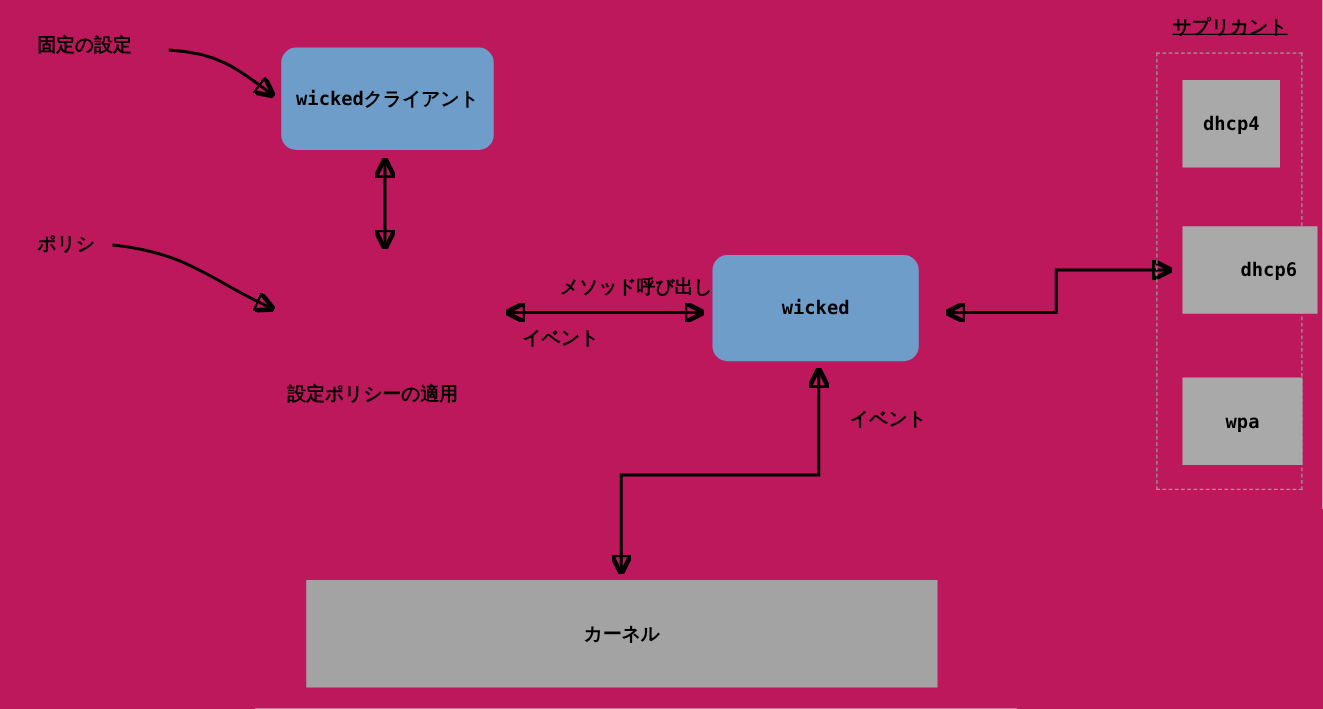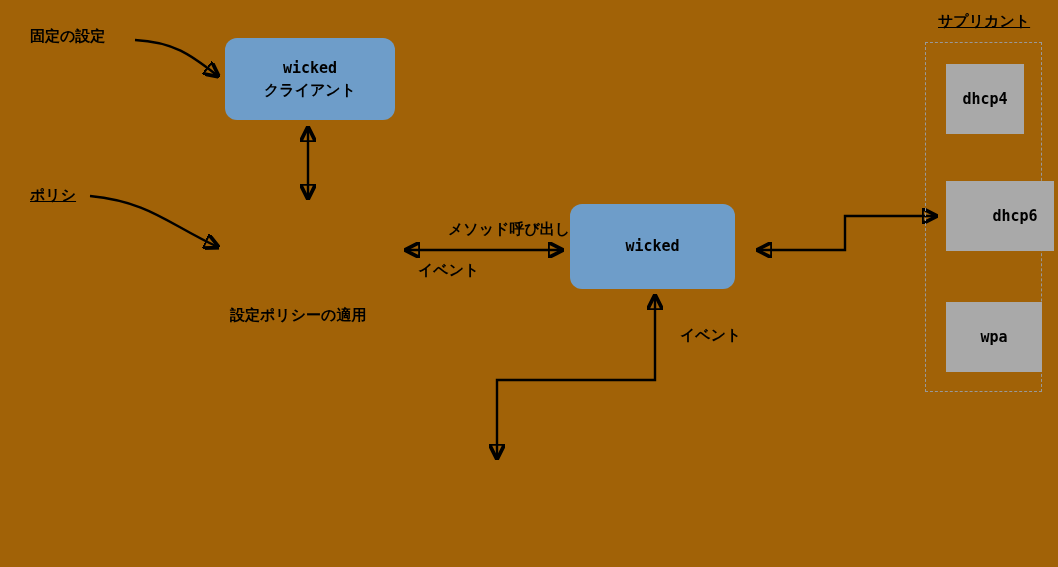--- a/index.html
+++ b/index.html
@@ -5,21 +5,21 @@
   html, body {
     margin: 0;
     padding: 0;
     background: #ffffff;
     font-family: "DejaVu Sans", sans-serif;
   }
   .canvas {
     position: relative;
     width: 1058px;
     height: 567px;
-    background: #a16207;
+    background: #be185d;
     overflow: hidden;
   }
   .arrows {
     position: absolute;
     left: 0;
     top: 0;
     pointer-events: none;
   }
   .arrows path, .arrows polyline {
     fill: none;
@@ -29,21 +29,21 @@
   .label {
     position: absolute;
     font-size: 15px;
     font-weight: bold;
     color: #000000;
     white-space: nowrap;
   }
   .node {
     position: absolute;
     display: flex;
-    flex-direction: column;
+    flex-direction: row;
     align-items: center;
     justify-content: center;
     color: #000000;
     text-align: center;
   }
   .node.blue {
     background: var(--node-blue, #6e9dc9);
     border-radius: 12px;
   }
   .node.gray {
@@ -91,21 +91,21 @@
 
     <path d="M 406 250 L 562 250" marker-start="url(#ah)" marker-end="url(#ah)"></path>
 
     <path d="M 758 250 L 845 250 L 845 216 L 936 216" marker-start="url(#ah)" marker-end="url(#ah)"></path>
 
     <path d="M 655 296 L 655 380 L 497 380 L 497 458" marker-start="url(#ah)" marker-end="url(#ah)"></path>
   </svg>
 
   <div class="label" style="left:30px; top:27px;">固定の設定</div>
 
-  <div class="label" style="left:30px; top:186px;text-decoration:underline;">ポリシ</div>
+  <div class="label" style="left:30px; top:186px;">ポリシ</div>
 
   <div class="label" style="left:230px; top:306px;">設定ポリシーの適用</div>
 
   <div class="label" style="left:448px; top:220px;">メソッド呼び出し</div>
 
   <div class="label" style="left:418px; top:261px;">イベント</div>
 
   <div class="label" style="left:680px; top:326px;">イベント</div>
 
 
@@ -128,14 +128,17 @@
   </div>
 
   <div class="node gray" style="left:946px; top:181px; width:78px; height:70px;padding-left:30px;">
     <div class="name">dhcp6</div>
   </div>
 
   <div class="node gray" style="left:946px; top:302px; width:96px; height:70px;">
     <div class="name">wpa</div>
   </div>
 
+  <div class="node kernel" style="left:245px; top:464px; width:505px; height:86px;">
+    <div class="jp">カーネル</div>
+  </div>
 
 </div>
 
 </body></html>

